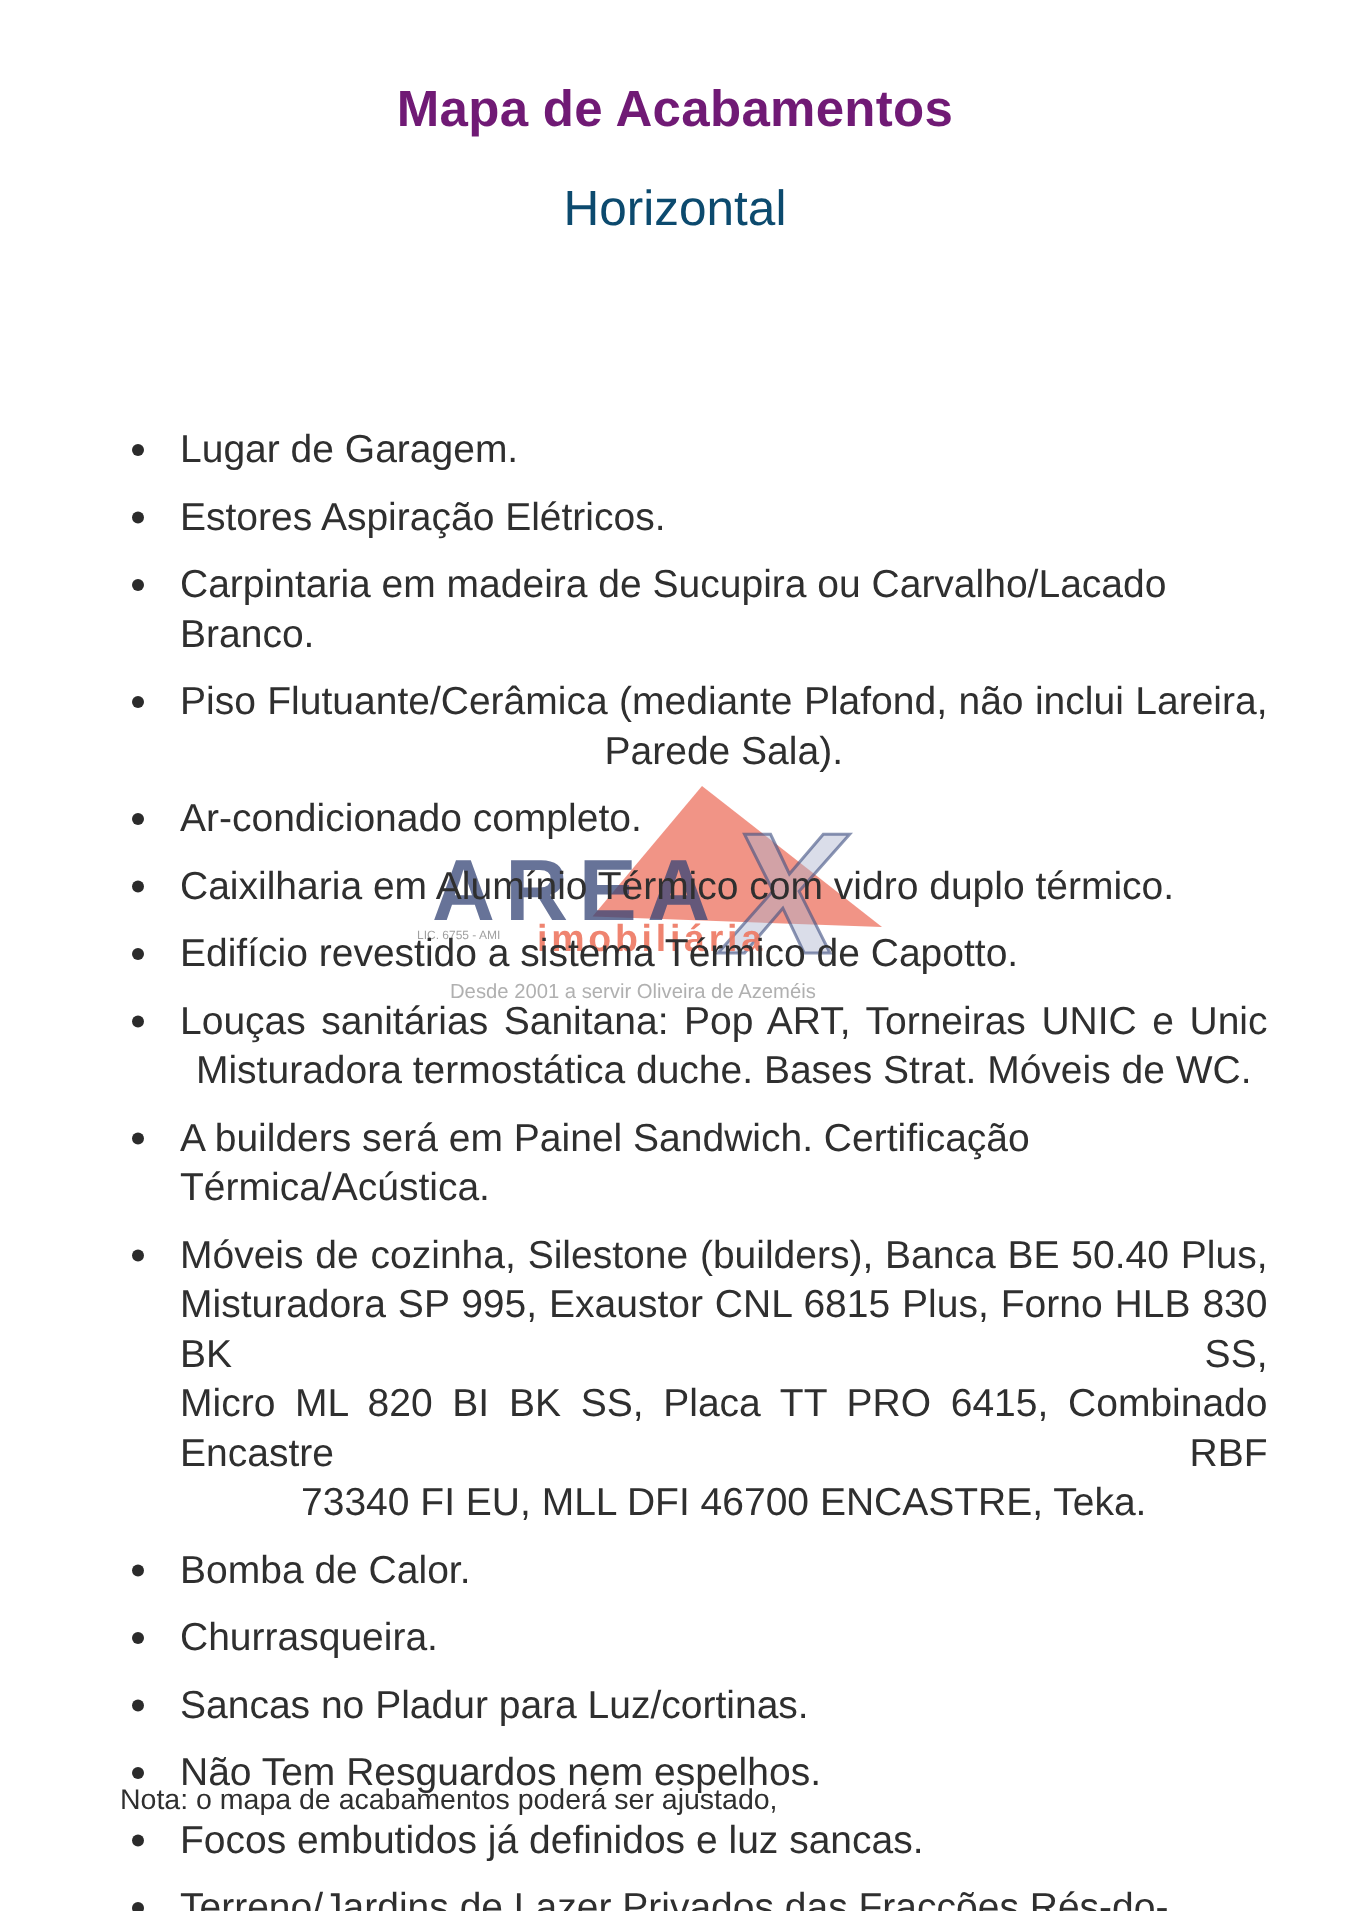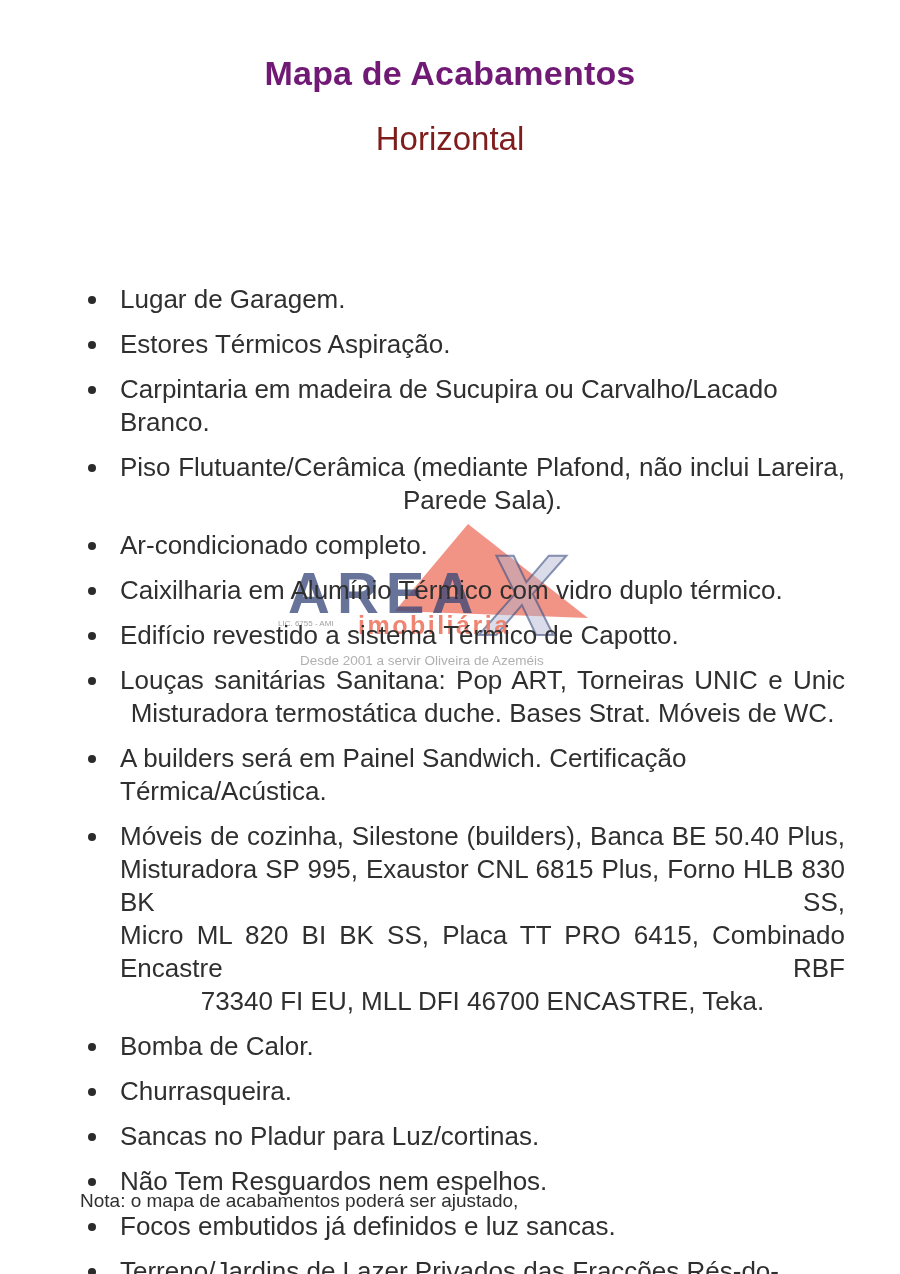--- a/index.html
+++ b/index.html
@@ -17,21 +17,21 @@
   .doc-title {
     margin: 0; padding-top: 54px;
     text-align: center;
     font-size: 34px; font-weight: bold;
     letter-spacing: 0.2px;
   }
   .doc-subtitle {
     margin: 27px 0 0 0;
     text-align: center;
     font-size: 33px; font-weight: 400;
-    color: #7f1d1d;
+    color: #0c4a6e;
   }
   .watermark {
     position: absolute;
     left: 272px; top: 521px;
     width: 320px; height: 150px;
     z-index: 0;
     pointer-events: none;
   }
   ul.features {
     list-style: none;
@@ -88,21 +88,21 @@
 
   <h2 class="doc-subtitle">Horizontal</h2>
 
   <ul class="features" id="features-list">
       <li>
         <span class="dot"></span>
         <span class="li-text">Lugar de Garagem.</span>
       </li>
       <li>
         <span class="dot"></span>
-        <span class="li-text">Estores Térmicos Aspiração.</span>
+        <span class="li-text">Estores Aspiração Elétricos.</span>
       </li>
       <li>
         <span class="dot"></span>
         <span class="li-text">Carpintaria em madeira de Sucupira ou Carvalho/Lacado Branco.</span>
       </li>
       <li>
         <span class="dot"></span>
         <span class="li-text">
           <div class="jline">Piso Flutuante/Cerâmica (mediante Plafond, não inclui Lareira,</div>
           <div class="jlast">Parede Sala).</div>

